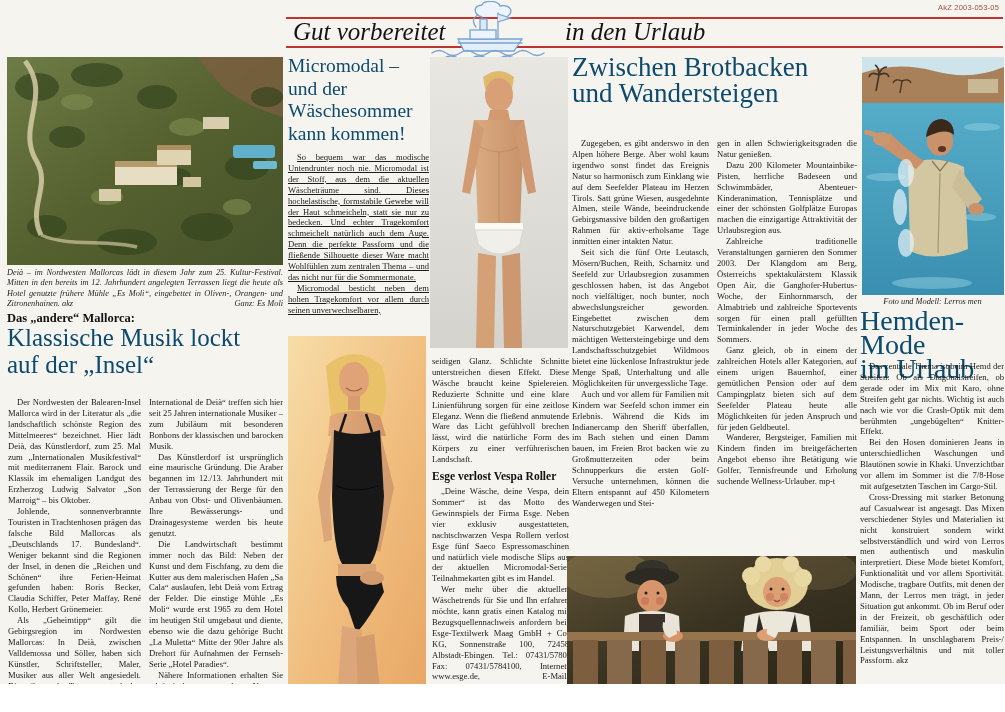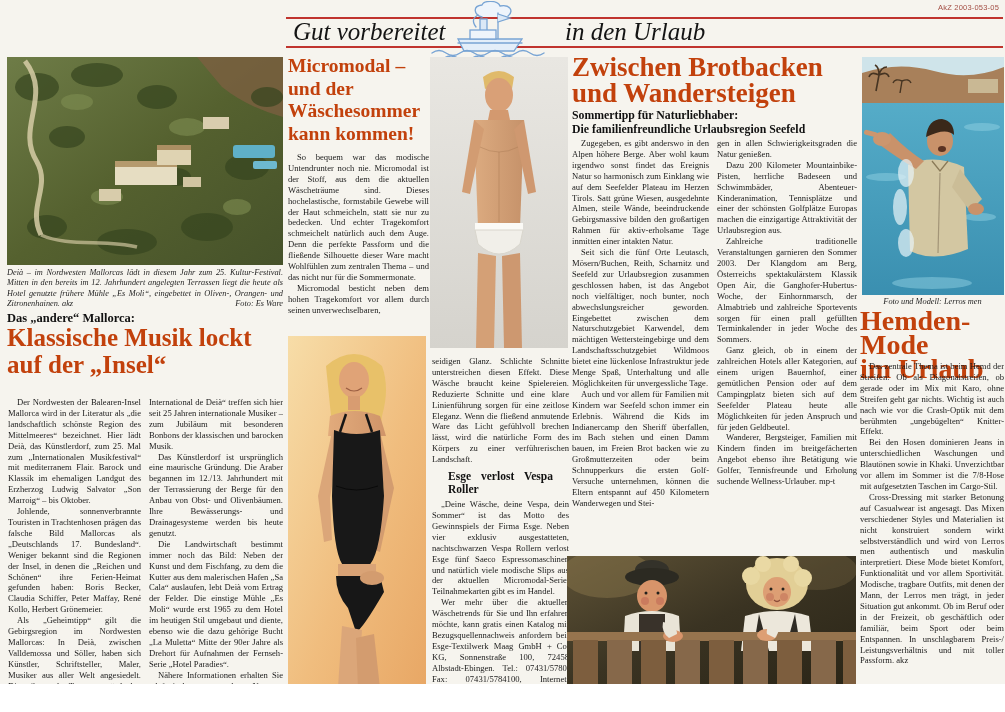--- a/index.html
+++ b/index.html
@@ -10,29 +10,29 @@
     color:#1b1b1b;
   }
   .abs { position:absolute; }
 
   
   .akz { font:7.5px "Liberation Sans",sans-serif; color:#a34e44; letter-spacing:.2px; }
   .rule { background:#c0342e; height:2px; }
   .banner-title { font:italic 25px/27px "Liberation Serif",serif; color:#141414; white-space:nowrap; }
 
   
-  .headline { font-family:"Liberation Serif",serif; font-weight:bold; color:#c2410c; white-space:pre-line; }
+  .headline { font-family:"Liberation Serif",serif; font-weight:normal; color:#0c4a6e; white-space:pre-line; }
   .kicker { font:bold 12.5px/14px "Liberation Serif",serif; color:#111; }
   .subhead { font:bold 11.8px/13.6px "Liberation Serif",serif; color:#111; white-space:pre-line; }
 
   
   .body { font:8.6px/10.9px "Liberation Serif",serif; text-align:justify; overflow:hidden; }
   .body p { margin:0; text-indent:9px; }
   .noindent p:first-child { text-indent:0; }
-  .inline-subhead { font:bold 11.5px/13px "Liberation Serif",serif; margin:5px 16px 3px; color:#111; }
+  .inline-subhead { font:bold 11.5px/13px "Liberation Serif",serif; margin:5px 0 3px; color:#111; }
 
   .caption { font:italic 8.3px/10.3px "Liberation Serif",serif; color:#262626; text-align:justify; overflow:hidden; }
   .caption .credit { float:right; }
   .caption-line { font:italic 8.3px/10.3px "Liberation Serif",serif; color:#262626; }
 
   .cutnote { font:bold 7.5px/9px "Liberation Sans",sans-serif; color:#4c4c4c; white-space:nowrap; }
 
   .photo { display:block; }
   svg { display:block; }
 </style>
@@ -104,21 +104,21 @@
         <rect x="176" y="120" width="18" height="10" fill="#d2c5a2"></rect>
         <rect x="196" y="60" width="26" height="12" fill="#d9cdae"></rect>
       </g>
       <rect x="226" y="88" width="42" height="13" rx="3" fill="#5fb0c8"></rect>
       <rect x="246" y="104" width="24" height="8" rx="2" fill="#6db9cf"></rect>
     </svg>
   </div>
 
   <div class="abs caption" style="left:7px; top:268px; width:276px; height:43px;">
     <span>Deià – im Nordwesten Mallorcas lädt in diesem Jahr zum 25. Kultur-Festival. Mitten in den bereits im 12. Jahrhundert angelegten Terrassen liegt die heute als Hotel genutzte frühere Mühle „Es Moli“, eingebettet in Oliven-, Orangen- und Zitronenhainen. akz</span>
-    <span class="credit">Foto: Es Ware</span>
+    <span class="credit">Ganz: Es Moli</span>
   </div>
 
   <div class="abs kicker" style="left:7px; top:311px;">Das „andere“ Mallorca:</div>
   <div class="abs headline" style="left:7px; top:324px; width:280px; font-size:25px; line-height:27px;">Klassische Musik lockt
 auf der „Insel“</div>
   <div class="abs body" style="left:8px; top:397px; width:133px; height:303px;">
       <p>Der Nordwesten der Balearen-Insel Mallorca wird in der Literatur als „die landschaftlich schönste Region des Mittelmeeres“ bezeichnet. Hier lädt Deià, das Künstlerdorf, zum 25. Mal zum „Internationalen Musikfestival“ mit mediterranem Flair. Barock und Klassik im ehemaligen Landgut des Erzherzog Ludwig Salvator „Son Marroig“ – bis Oktober.</p>
       <p>Johlende, sonnenverbrannte Touristen in Trachtenhosen prägen das falsche Bild Mallorcas als „Deutschlands 17. Bundesland“. Weniger bekannt sind die Regionen der Insel, in denen die „Reichen und Schönen“ ihre Ferien-Heimat gefunden haben: Boris Becker, Claudia Schiffer, Peter Maffay, René Kollo, Herbert Grönemeier.</p>
       <p>Als „Geheimtipp“ gilt die Gebirgsregion im Nordwesten Mallorcas: In Deià, zwischen Valldemossa und Söller, haben sich Künstler, Schriftsteller, Maler, Musiker aus aller Welt angesiedelt. Die „Serra de Tramuntana“ lockte zum Beispiel Robert Graves, Ava Gardner oder Michael Douglas. Zum „Festival</p>
     </div>
@@ -126,21 +126,21 @@
       <p>International de Deià“ treffen sich hier seit 25 Jahren internationale Musiker – zum Jubiläum mit besonderen Bonbons der klassischen und barocken Musik.</p>
       <p>Das Künstlerdorf ist ursprünglich eine maurische Gründung. Die Araber begannen im 12./13. Jahrhundert mit der Terrassierung der Berge für den Anbau von Obst- und Olivenbäumen. Ihre Bewässerungs- und Drainagesysteme werden bis heute genutzt.</p>
       <p>Die Landwirtschaft bestimmt immer noch das Bild: Neben der Kunst und dem Fischfang, zu dem die Kutter aus dem malerischen Hafen „Sa Cala“ auslaufen, lebt Deià vom Ertrag der Felder. Die einstige Mühle „Es Moli“ wurde erst 1965 zu dem Hotel im heutigen Stil umgebaut und diente, ebenso wie die dazu gehörige Bucht „La Muletta“ Mitte der 90er Jahre als Drehort für Aufnahmen der Fernseh-Serie „Hotel Paradies“.</p>
       <p>Nähere Informationen erhalten Sie telefonisch unter der Nummer +34/971/639000 oder im Internet unter www.hotelesmoli.com    akz</p>
     </div>
 
   <div class="abs headline" style="left:288px; top:55px; width:146px; font-size:19.5px; line-height:22.5px;">Micromodal –
 und der
 Wäschesommer
 kann kommen!</div>
-  <div class="abs body" style="left:288px; top:152px; width:141px; height:182px;">
+  <div class="abs body" style="left:288px; top:152px; width:141px; height:182px;text-decoration:underline;">
       <p>So bequem war das modische Untendrunter noch nie. Micromodal ist der Stoff, aus dem die aktuellen Wäscheträume sind. Dieses hochelastische, formstabile Gewebe will der Haut schmeicheln, statt sie nur zu bedecken. Und echter Tragekomfort schmeichelt natürlich auch dem Auge. Denn die perfekte Passform und die fließende Silhouette dieser Ware macht Wohlfühlen zum zentralen Thema – und das nicht nur für die Sommermonate.</p>
       <p>Micromodal besticht neben dem hohen Tragekomfort vor allem durch seinen unverwechselbaren,</p>
     </div>
 
   <div class="abs photo" style="left:430px; top:57px;">
     <svg width="138" height="291" viewBox="0 0 138 291">
       <defs>
         <linearGradient id="gGray" x1="0" y1="0" x2="0" y2="1">
           <stop offset="0" stop-color="#e9e7e2"></stop>
             <stop offset="1" stop-color="#d5d3cd"></stop>
@@ -206,22 +206,20 @@
       </div>
     <div class="inline-subhead">Esge verlost Vespa Roller</div>
     <div>
         <p>„Deine Wäsche, deine Vespa, dein Sommer“ ist das Motto des Gewinnspiels der Firma Esge. Neben vier exklusiv ausgestatteten, nachtschwarzen Vespa Rollern verlost Esge fünf Saeco Espressomaschinen und natürlich viele modische Slips aus der aktuellen Micromodal-Serie. Teilnahmekarten gibt es im Handel.</p>
         <p>Wer mehr über die aktuellen Wäschetrends für Sie und Ihn erfahren möchte, kann gratis einen Katalog mit Bezugsquellennachweis anfordern bei: Esge-Textilwerk Maag GmbH + Co. KG, Sonnenstraße 100, 72458 Albstadt-Ebingen. Tel.: 07431/5780, Fax: 07431/5784100, Internet: www.esge.de, E-Mail: verkauf@esge.de    akz</p>
       </div>
   </div>
 
   <div class="abs headline" style="left:572px; top:55px; width:290px; font-size:27px; line-height:25.5px;">Zwischen Brotbacken
 und Wandersteigen</div>
-  <div class="abs subhead" style="left:572px; top:109px; width:290px;">Sommertipp für Naturliebhaber:
-Die familienfreundliche Urlaubsregion Seefeld</div>
   <div class="abs body" style="left:572px; top:138px; width:137px; height:416px;">
       <p>Zugegeben, es gibt anderswo in den Alpen höhere Berge. Aber wohl kaum irgendwo sonst findet das Ereignis Natur so harmonisch zum Einklang wie auf dem Seefelder Plateau im Herzen Tirols. Satt grüne Wiesen, ausgedehnte Almen, steile Wände, beeindruckende Gebirgsmassive bilden den großartigen Rahmen für aktiv-erholsame Tage inmitten einer intakten Natur.</p>
       <p>Seit sich die fünf Orte Leutasch, Mösern/Buchen, Reith, Scharnitz und Seefeld zur Urlaubsregion zusammen geschlossen haben, ist das Angebot noch vielfältiger, noch bunter, noch abwechslungsreicher geworden. Eingebettet zwischen dem Naturschutzgebiet Karwendel, dem mächtigen Wettersteingebirge und dem Landschaftsschutzgebiet Wildmoos bietet eine lückenlose Infrastruktur jede Menge Spaß, Unterhaltung und alle Möglichkeiten für unvergessliche Tage.</p>
       <p>Auch und vor allem für Familien mit Kindern war Seefeld schon immer ein Erlebnis. Während die Kids im Indianercamp den Sheriff überfallen, im Bach stehen und einen Damm bauen, im Freien Brot backen wie zu Großmutterzeiten oder beim Schnupperkurs die ersten Golf-Versuche unternehmen, können die Eltern entspannt auf 450 Kilometern Wanderwegen und Stei-</p>
     </div>
   <div class="abs body noindent" style="left:717px; top:138px; width:140px; height:416px;">
       <p>gen in allen Schwierigkeitsgraden die Natur genießen.</p>
       <p>Dazu 200 Kilometer Mountainbike-Pisten, herrliche Badeseen und Schwimmbäder, Abenteuer-Kinderanimation, Tennisplätze und einer der schönsten Golfplätze Europas machen die einzigartige Attraktivität der Urlaubsregion aus.</p>
       <p>Zahlreiche traditionelle Veranstaltungen garnieren den Sommer 2003. Der Klangdom am Berg, Österreichs spektakulärstem Klassik Open Air, die Ganghofer-Hubertus-Woche, der Einhornmarsch, der Almabtrieb und zahlreiche Sportevents sorgen für einen prall gefüllten Terminkalender in jeder Woche des Sommers.</p>
       <p>Ganz gleich, ob in einem der zahlreichen Hotels aller Kategorien, auf einem urigen Bauernhof, einer gemütlichen Pension oder auf dem Campingplatz bieten sich auf dem Seefelder Plateau heute alle Möglichkeiten für jeden Anspruch und für jeden Geldbeutel.</p>

